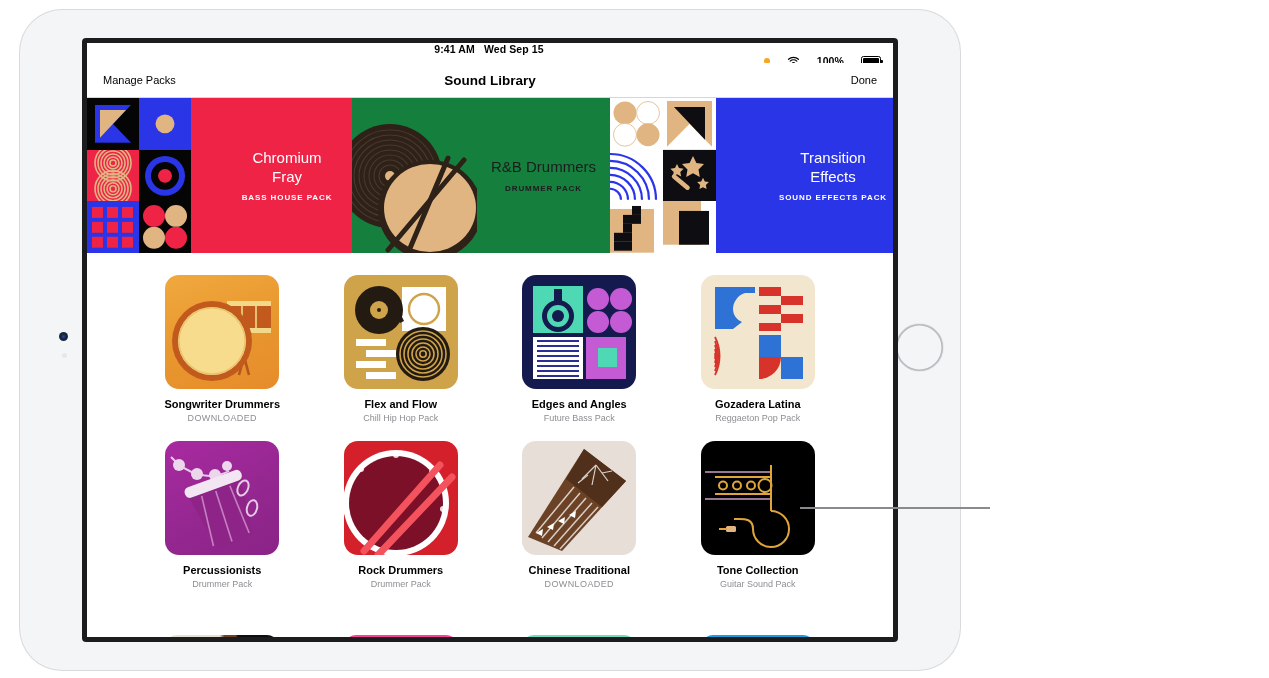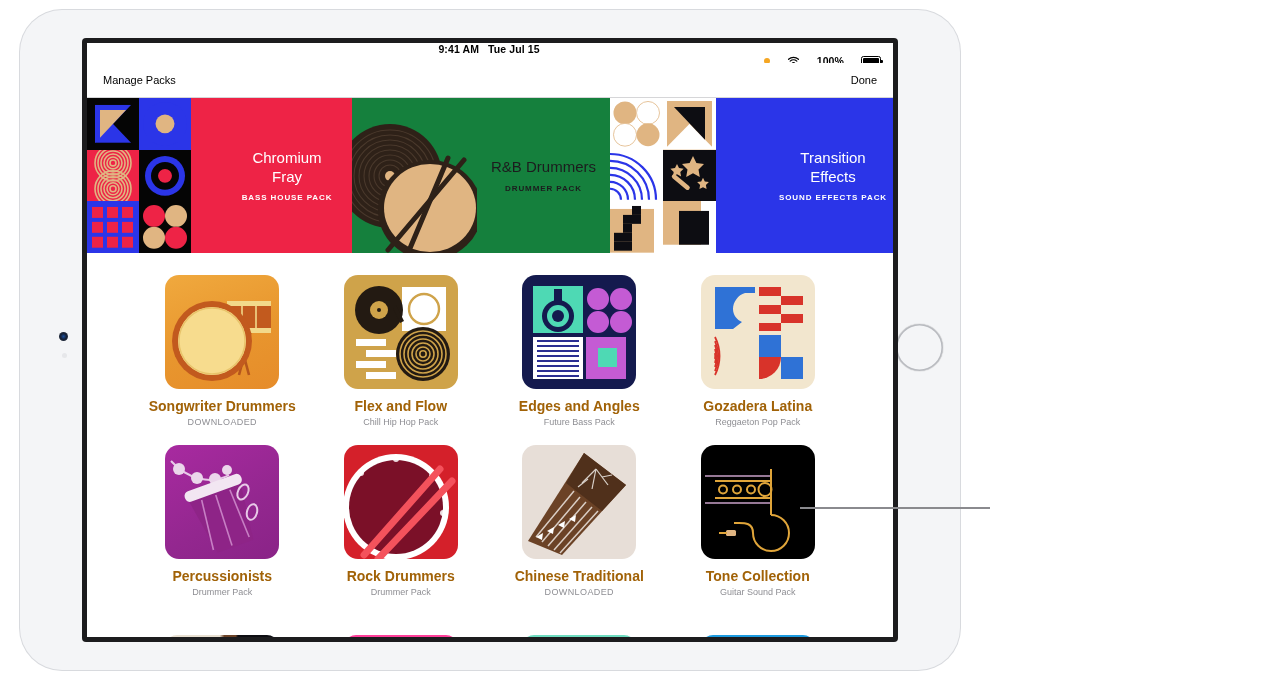--- a/index.html
+++ b/index.html
@@ -109,21 +109,21 @@
     grid-template-columns: repeat(4, 1fr);
     row-gap: 18px;
     padding: 22px 46px 0 46px;
   }
   .pack { display: flex; flex-direction: column; align-items: center; cursor: pointer; }
   .pack .thumb {
     width: 114px; height: 114px; border-radius: 14px;
     position: relative; overflow: hidden;
   }
   .pack .p-title {
-    margin-top: 9px; font-size: 14px; font-weight: bold; color: #a16207; white-space: nowrap;
+    margin-top: 9px; font-size: 11px; font-weight: bold; color: #000000; white-space: nowrap;
   }
   .pack .p-sub { margin-top: 3px; font-size: 9px; color: #8e8e93; white-space: nowrap; }
   .pack .p-sub.dl { letter-spacing: 0.4px; }
 
   svg { display: block; }
 </style>
 </head>
 <body>
 
 <div id="device">
@@ -131,40 +131,41 @@
   <div id="camera"></div>
   <div id="sensor"></div>
   <div id="home-button"></div>
 
   <div id="bezel">
   <div id="screen">
 
     <div id="statusbar">
       <div class="left">
         <span>9:41 AM</span>
-        <span>Tue Jul 15</span>
+        <span>Wed Sep 15</span>
       </div>
       <div class="right">
         <span class="dot-orange"></span>
         <span class="wifi">
           <svg viewBox="0 0 16 12" width="13" height="10">
             <path d="M8 10.6 L5.9 8.1 a3.2 3.2 0 0 1 4.2 0 Z" fill="#000"></path>
             <path d="M3.9 6.1 a6 6 0 0 1 8.2 0" stroke="#000" stroke-width="1.5" fill="none" stroke-linecap="round"></path>
             <path d="M1.9 3.9 a9.2 9.2 0 0 1 12.2 0" stroke="#000" stroke-width="1.5" fill="none" stroke-linecap="round"></path>
           </svg>
         </span>
         <span>100%</span>
         <span class="batt">
               <i></i>
             </span>
       </div>
     </div>
 
     <div id="navbar">
       <div class="nav-btn">Manage Packs</div>
+      <div class="nav-title">Sound Library</div>
       <div class="nav-btn nav-right">Done</div>
     </div>
 
     <div id="content">
 
       <div id="banners">
 
         <div class="banner" style="width:265px;background:#EE2346;">
           <div class="art" style="width:104px;">
             <div class="tile3">

